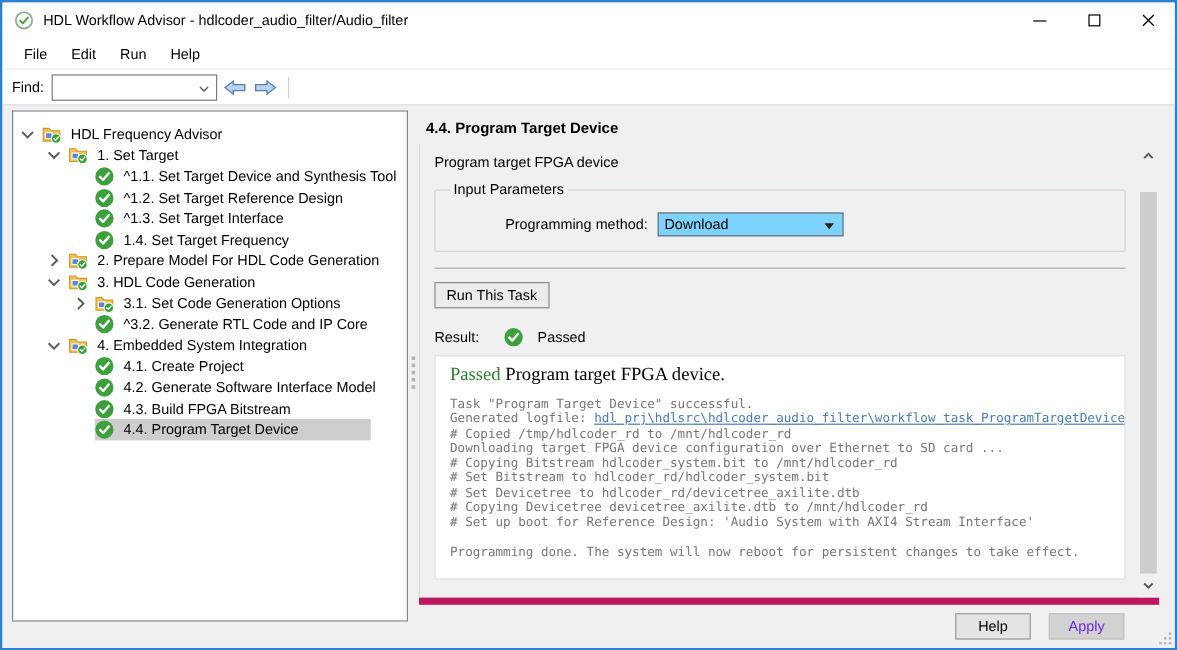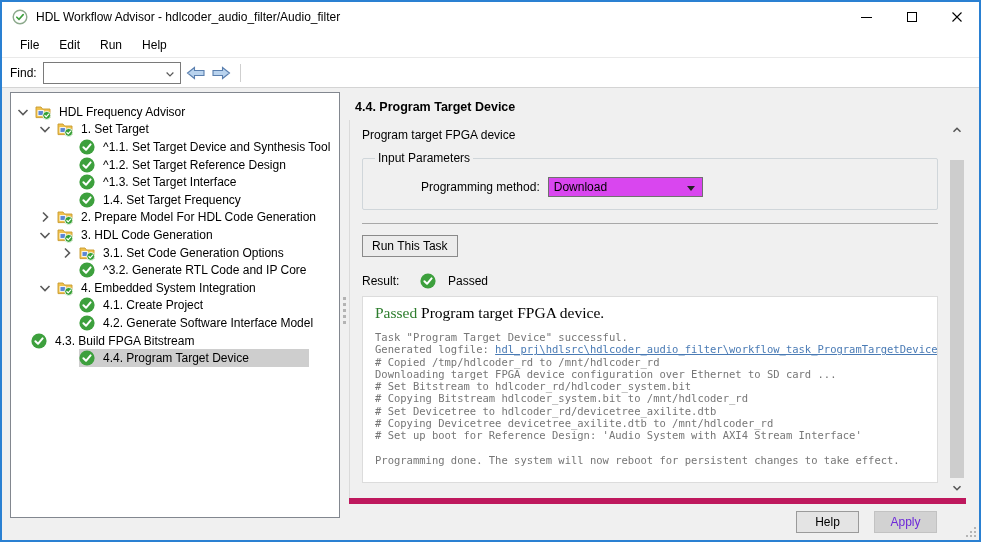--- a/index.html
+++ b/index.html
@@ -66,21 +66,21 @@
   .panel-desc { font-size:12px; }
 
   fieldset.group {
     margin-top:9px; border:1px solid #d0d6da; border-radius:2px;
     padding:8px 10px 12px 10px;
   }
   fieldset.group legend { font-size:12px; padding:0 3px; margin-left:2px; }
   .param-row { display:flex; align-items:center; margin-top:4px;margin-left:48px; }
   .param-label { margin-right:8px; }
   .combo {
-    width:155px; height:20px; background:#d946ef; border:1px solid #707070;
+    width:155px; height:20px; background:#7dd3fc; border:1px solid #707070;
     display:flex; align-items:center; position:relative; padding-left:5px; font-size:12px;
   }
   .combo-arrow {
     position:absolute; right:7px; top:8px; width:0; height:0;
     border-left:4px solid transparent; border-right:4px solid transparent; border-top:5px solid #222;
   }
 
   .hr-sep { border:none; border-top:1px solid #a8a8a8; margin:13px 0 0 0; }
 
   .btn {
@@ -387,21 +387,21 @@
     <span class="tw chevron-slot"></span>
     <span class="row-body">
       <span class="tw icon-slot">
               <svg viewBox="0 0 16 16" width="16" height="16">
                 <use href="#i-check"></use>
               </svg>
             </span>
       <span class="tree-label">4.2. Generate Software Interface Model</span>
     </span>
   </div>
-        <div class="tree-row" style="">
+        <div class="tree-row" style="padding-left: 48px;">
     <span class="tw chevron-slot"></span>
     <span class="row-body">
       <span class="tw icon-slot">
               <svg viewBox="0 0 16 16" width="16" height="16">
                 <use href="#i-check"></use>
               </svg>
             </span>
       <span class="tree-label">4.3. Build FPGA Bitstream</span>
     </span>
   </div>
@@ -463,22 +463,22 @@
 
           <div class="result-box">
             <div class="result-headline">
               <span class="passed-word">Passed</span><span> Program target FPGA device.</span>
             </div>
             <div class="log-output">
                 <div class="log-line">Task "Program Target Device" successful.</div>
                 <div class="log-line">Generated logfile: <a class="log-link">hdl_prj\hdlsrc\hdlcoder_audio_filter\workflow_task_ProgramTargetDevice.log</a></div>
                 <div class="log-line"># Copied /tmp/hdlcoder_rd to /mnt/hdlcoder_rd</div>
                 <div class="log-line">Downloading target FPGA device configuration over Ethernet to SD card ...</div>
+                <div class="log-line"># Copying Bitstream hdlcoder_system.bit to /mnt/hdlcoder_rd</div>
                 <div class="log-line"># Set Bitstream to hdlcoder_rd/hdlcoder_system.bit</div>
-                <div class="log-line"># Copying Bitstream hdlcoder_system.bit to /mnt/hdlcoder_rd</div>
                 <div class="log-line"># Set Devicetree to hdlcoder_rd/devicetree_axilite.dtb</div>
                 <div class="log-line"># Copying Devicetree devicetree_axilite.dtb to /mnt/hdlcoder_rd</div>
                 <div class="log-line"># Set up boot for Reference Design: 'Audio System with AXI4 Stream Interface'</div>
                 <div class="log-line">&nbsp;</div>
                 <div class="log-line">Programming done. The system will now reboot for persistent changes to take effect.</div>
               </div>
           </div>
 
         </div>
 

